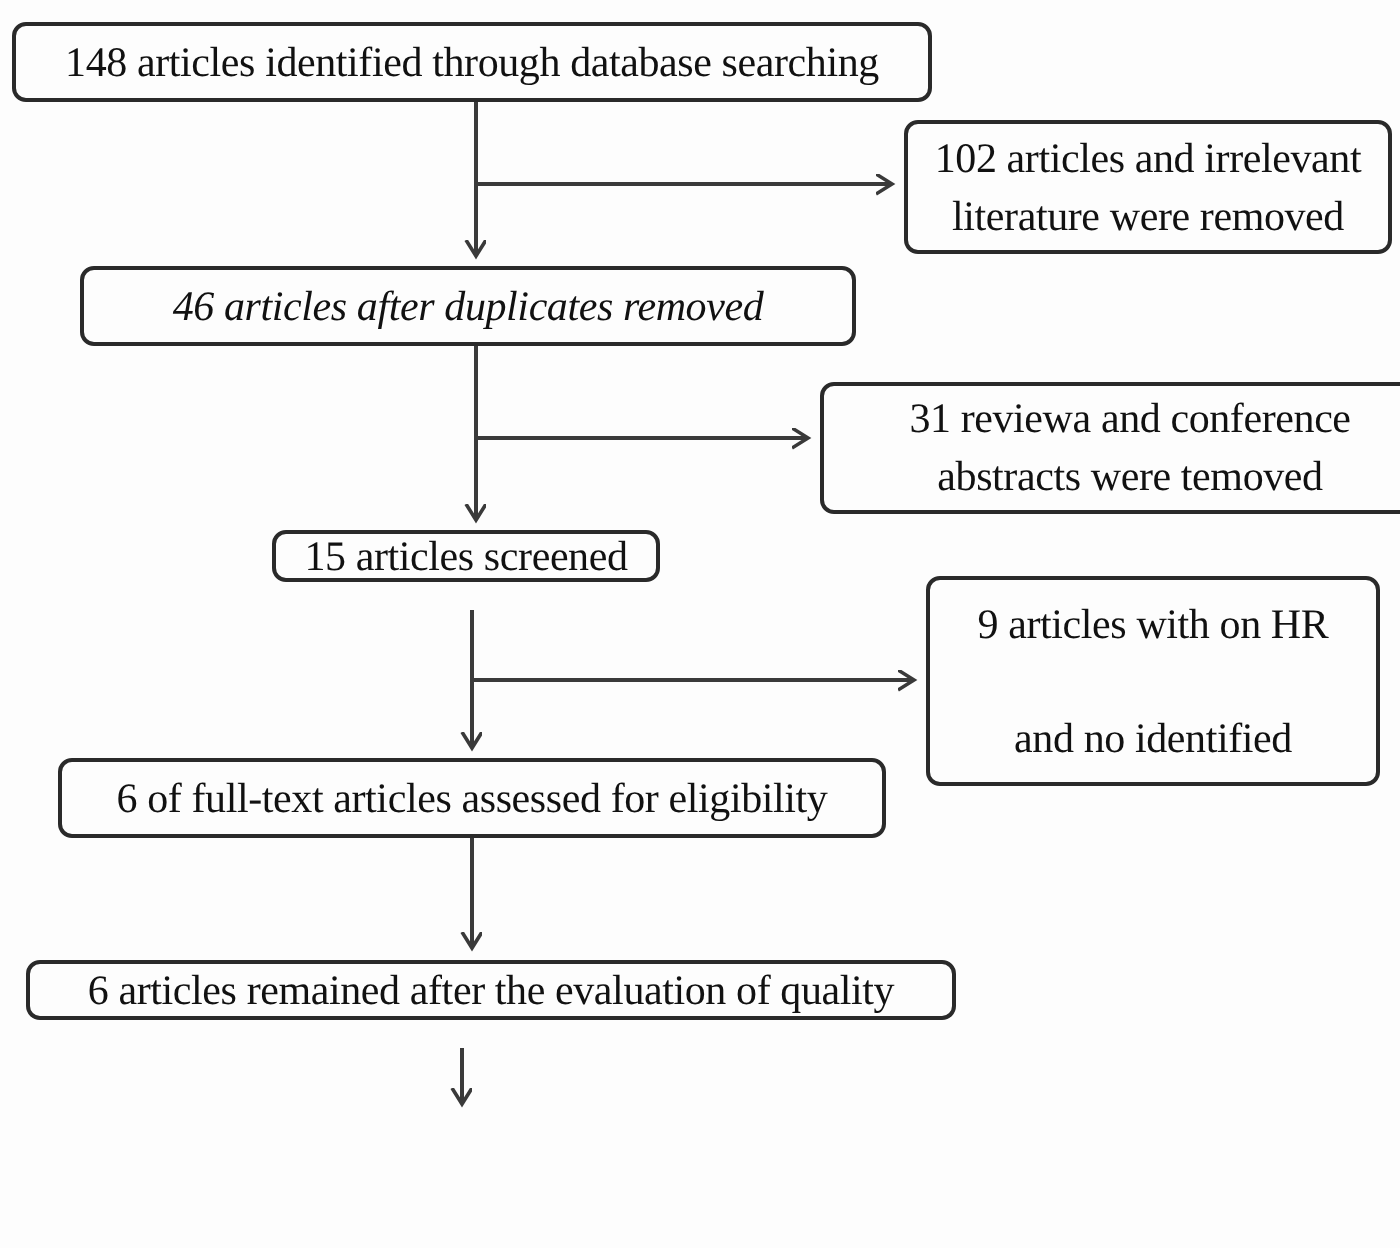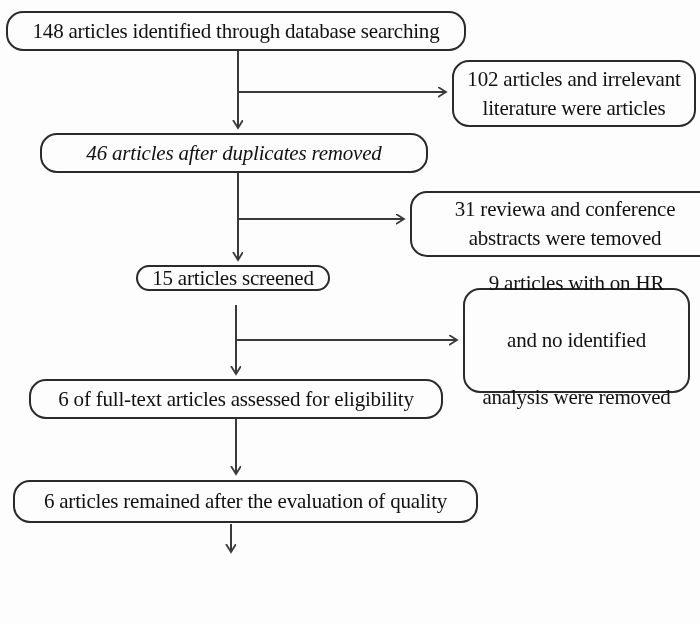--- a/index.html
+++ b/index.html
@@ -21,21 +21,21 @@
     left: 0;
     top: 0;
     width: 700px;
     height: 624px;
     pointer-events: none;
   }
   .node {
     position: absolute;
     box-sizing: border-box;
     border: 2.5px solid #2a2a2a;
-    border-radius: 17px;
+    border-radius: 7px;
     background: #fdfdfd;
     display: flex;
     flex-direction: column;
     align-items: center;
     justify-content: center;
     text-align: center;
     font-size: 21px;
     letter-spacing: -0.2px;
     line-height: 1.25;
     padding: 0 6px;
@@ -79,44 +79,43 @@
 
     <line x1="231" y1="524" x2="231" y2="552" stroke="#3a3a3a" stroke-width="2" marker-end="url(#arrowhead)"></line>
   </svg>
 
   <div class="node" style="left:6px; top:11px; width:460px; height:40px;">
     <span class="label">148 articles identified through database searching</span>
   </div>
 
   <div class="node two-line" style="left:452px; top:60px; width:244px; height:67px;align-items:center;">
     <span class="line">102 articles and irrelevant</span>
-    <span class="line">literature were articles</span>
+    <span class="line">literature were removed</span>
   </div>
 
   <div class="node" style="left:40px; top:133px; width:388px; height:40px;font-style:italic;">
     <span class="label">46 articles after duplicates removed</span>
   </div>
 
   <div class="node two-line" style="left:410px; top:191px; width:310px; height:66px;">
     <span class="line">31 reviewa and conference</span>
     <span class="line">abstracts were temoved</span>
   </div>
 
   <div class="node" style="left:136px; top:265px; width:194px; height:26px;">
     <span class="label">15 articles screened</span>
   </div>
 
   <div class="node three-line" style="left:463px; top:288px; width:227px; height:105px;gap:24px;">
     <span class="line">9 articles with on HR</span>
     <span class="line">and no identified</span>
-    <span class="line">analysis were removed</span>
   </div>
 
   <div class="node" style="left:29px; top:379px; width:414px; height:40px;justify-content:center;">
     <span class="label">6 of full-text articles assessed for eligibility</span>
   </div>
 
-  <div class="node" style="left:13px; top:480px; width:465px; height:43px;">
+  <div class="node" style="left:13px; top:480px; width:465px; height:30px;">
     <span class="label">6 articles remained after the evaluation of quality</span>
   </div>
 
 
 </div>
 
 </body></html>

